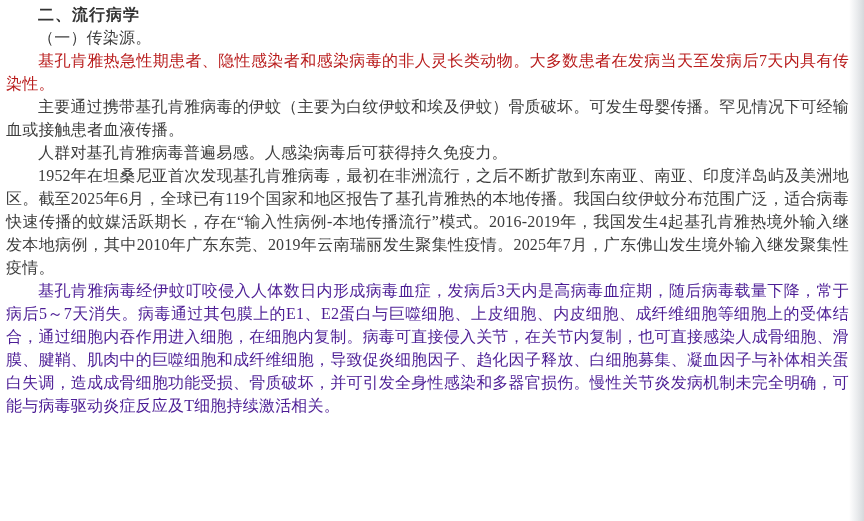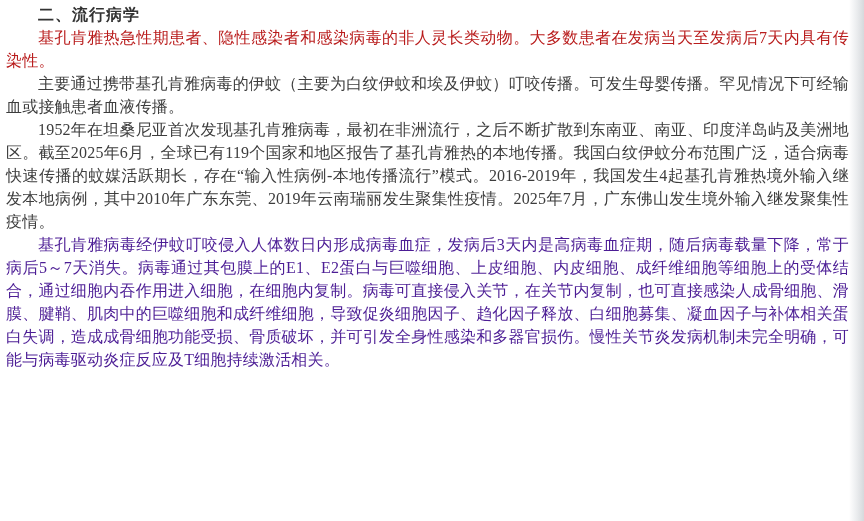--- a/index.html
+++ b/index.html
@@ -40,19 +40,21 @@
     background: linear-gradient(to right, rgba(255,255,255,0) 0%, #e9ebed 55%, #d6d9dc 100%);
     pointer-events: none;
   }
 </style>
 </head>
 <body>
 
 <div class="page">
   <div class="content" id="doc-content">
       <p class="heading" style="color: rgb(51, 51, 51);">二、流行病学</p>
+      <p class="para" style="color: rgb(61, 61, 61);">（一）传染源。</p>
       <p class="para" style="color: #b91c1c;">基孔肯雅热急性期患者、隐性感染者和感染病毒的非人灵长类动物。大多数患者在发病当天至发病后7天内具有传染性。</p>
-      <p class="para" style="color: rgb(61, 61, 61);">主要通过携带基孔肯雅病毒的伊蚊（主要为白纹伊蚊和埃及伊蚊）叮咬传播。可发生母婴传播。罕见情况下可经输血或接触患者血液传播。</p>
+      <p class="para" style="color: rgb(61, 61, 61);">主要通过携带基孔肯雅病毒的伊蚊（主要为白纹伊蚊和埃及伊蚊）骨质破坏。可发生母婴传播。罕见情况下可经输血或接触患者血液传播。</p>
+      <p class="para" style="color: rgb(61, 61, 61);">人群对基孔肯雅病毒普遍易感。人感染病毒后可获得持久免疫力。</p>
       <p class="para" style="color: rgb(61, 61, 61);">1952年在坦桑尼亚首次发现基孔肯雅病毒，最初在非洲流行，之后不断扩散到东南亚、南亚、印度洋岛屿及美洲地区。截至2025年6月，全球已有119个国家和地区报告了基孔肯雅热的本地传播。我国白纹伊蚊分布范围广泛，适合病毒快速传播的蚊媒活跃期长，存在“输入性病例-本地传播流行”模式。2016-2019年，我国发生4起基孔肯雅热境外输入继发本地病例，其中2010年广东东莞、2019年云南瑞丽发生聚集性疫情。2025年7月，广东佛山发生境外输入继发聚集性疫情。</p>
       <p class="para" style="color: #4c1d95;">基孔肯雅病毒经伊蚊叮咬侵入人体数日内形成病毒血症，发病后3天内是高病毒血症期，随后病毒载量下降，常于病后5～7天消失。病毒通过其包膜上的E1、E2蛋白与巨噬细胞、上皮细胞、内皮细胞、成纤维细胞等细胞上的受体结合，通过细胞内吞作用进入细胞，在细胞内复制。病毒可直接侵入关节，在关节内复制，也可直接感染人成骨细胞、滑膜、腱鞘、肌肉中的巨噬细胞和成纤维细胞，导致促炎细胞因子、趋化因子释放、白细胞募集、凝血因子与补体相关蛋白失调，造成成骨细胞功能受损、骨质破坏，并可引发全身性感染和多器官损伤。慢性关节炎发病机制未完全明确，可能与病毒驱动炎症反应及T细胞持续激活相关。</p>
     </div>
   <div class="edge-shade"></div>
 </div>
 
 </body></html>

